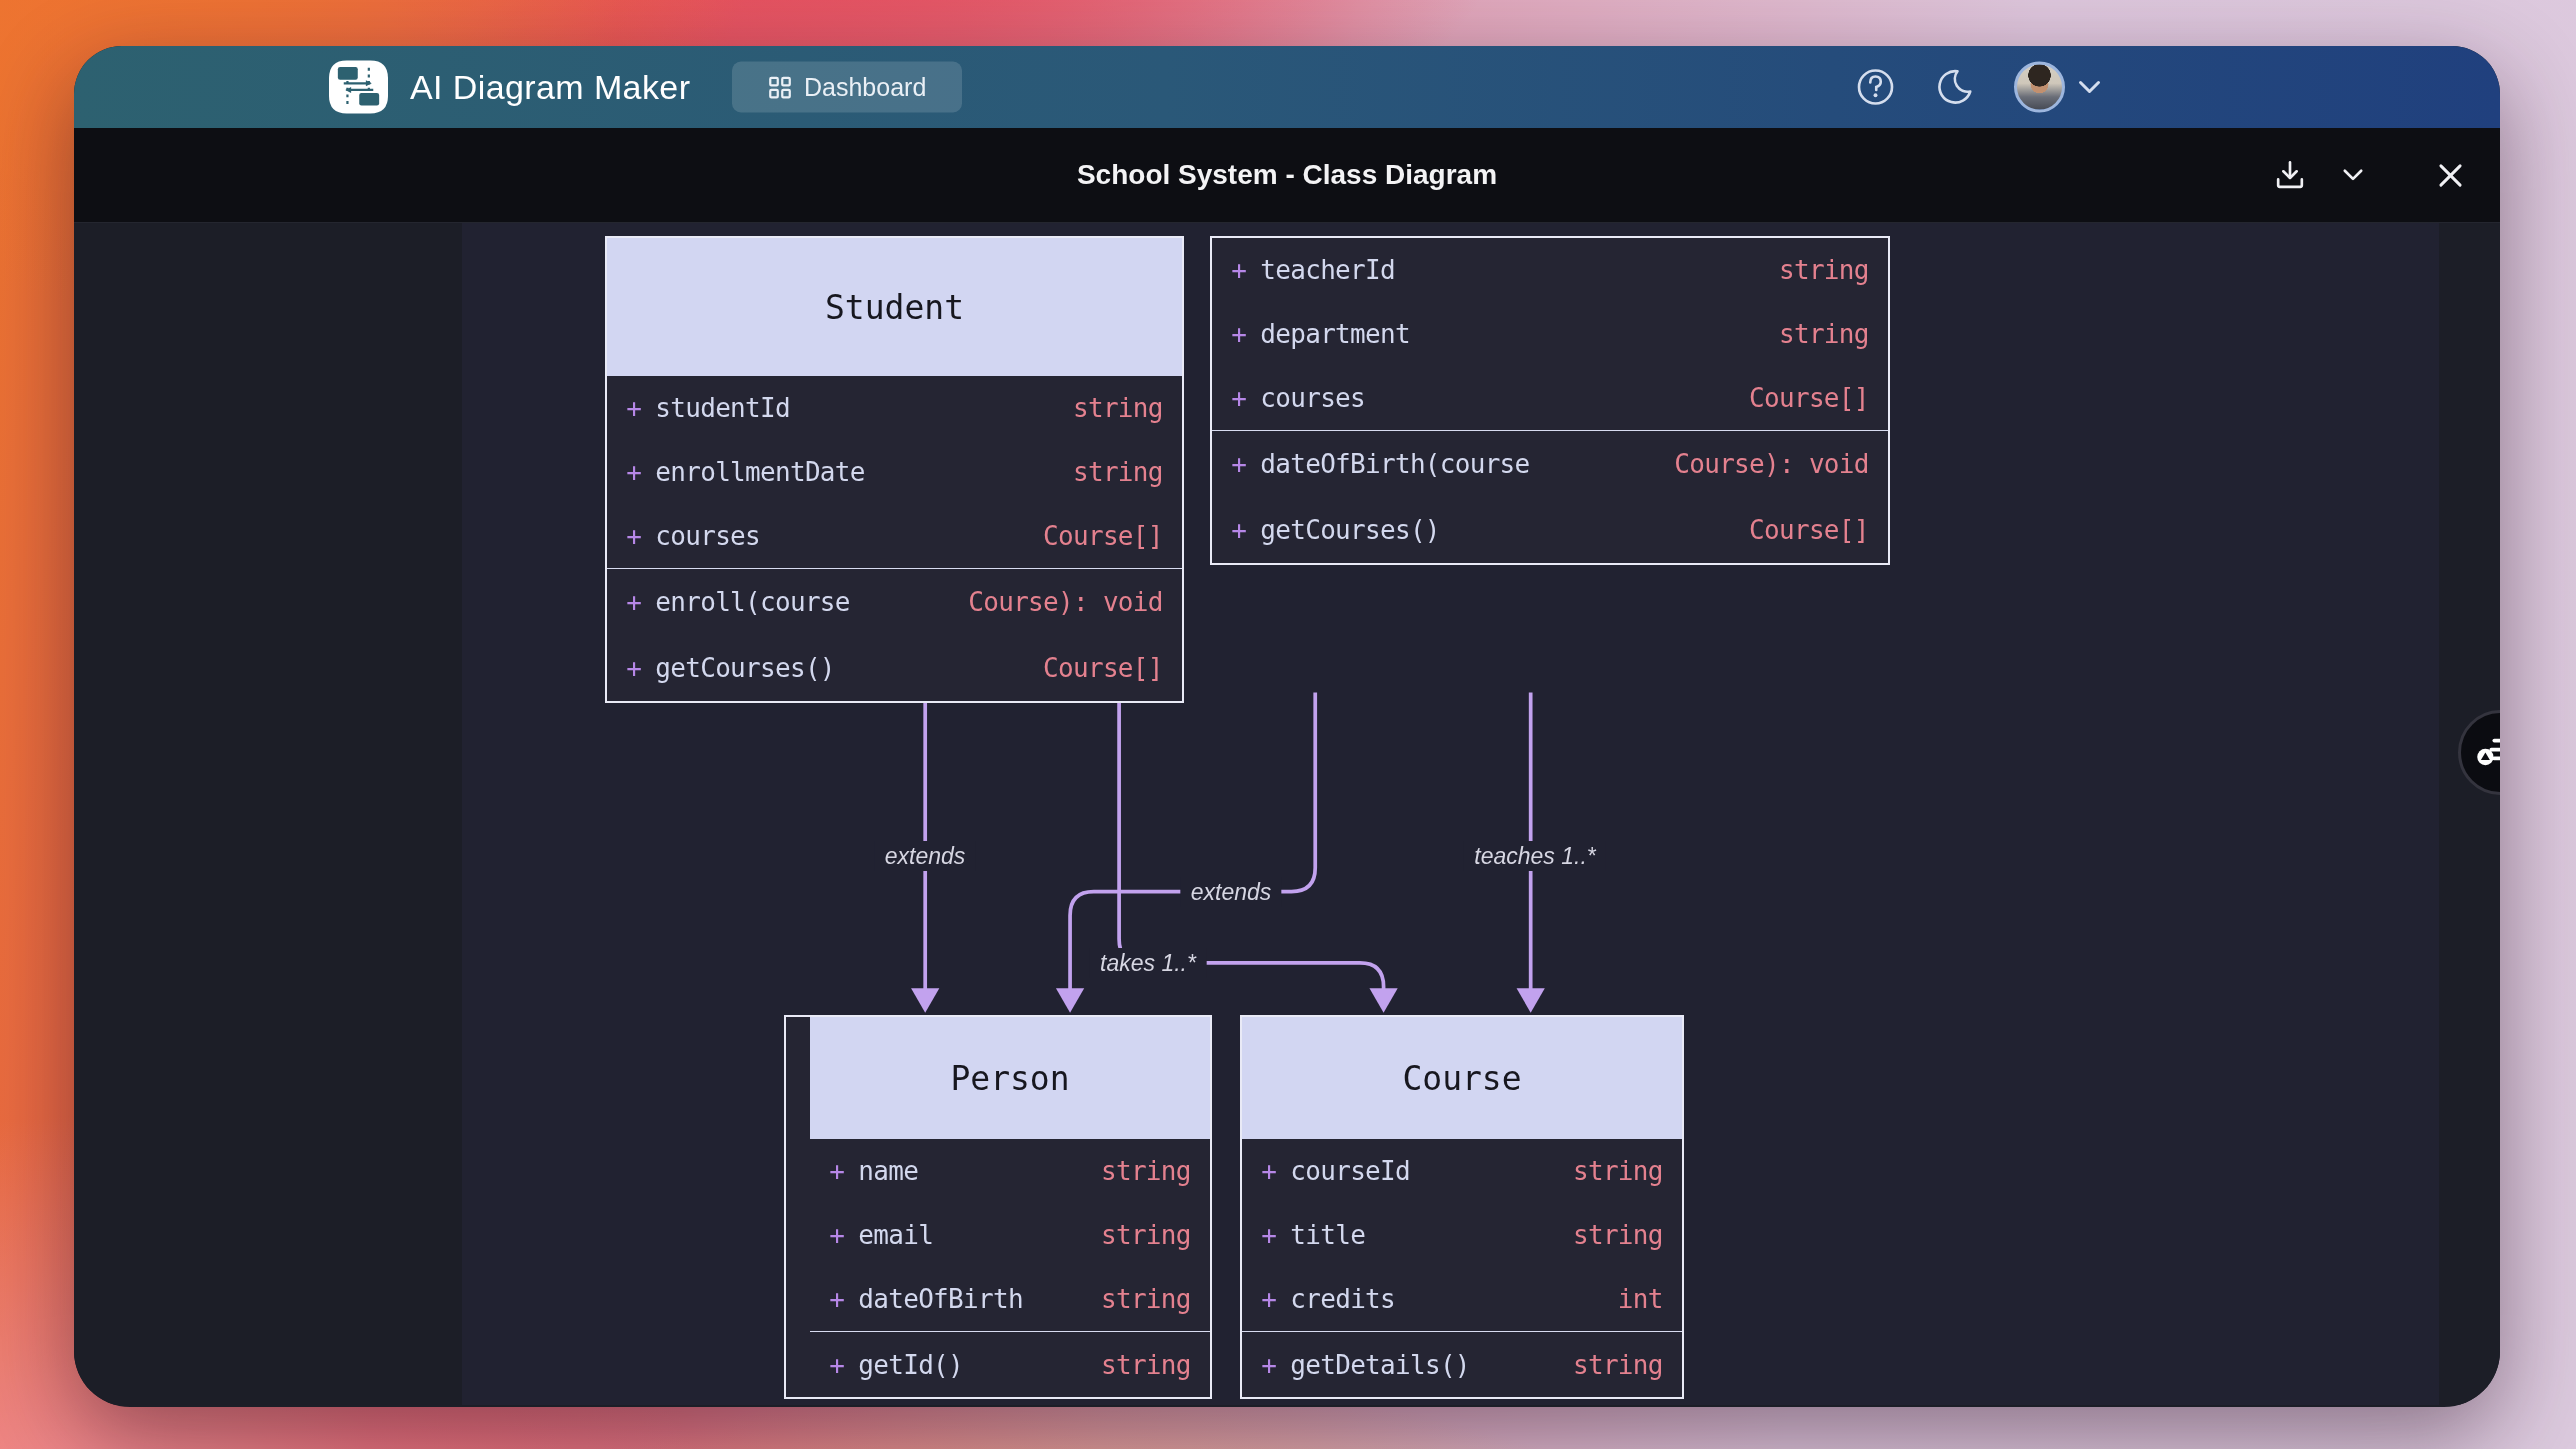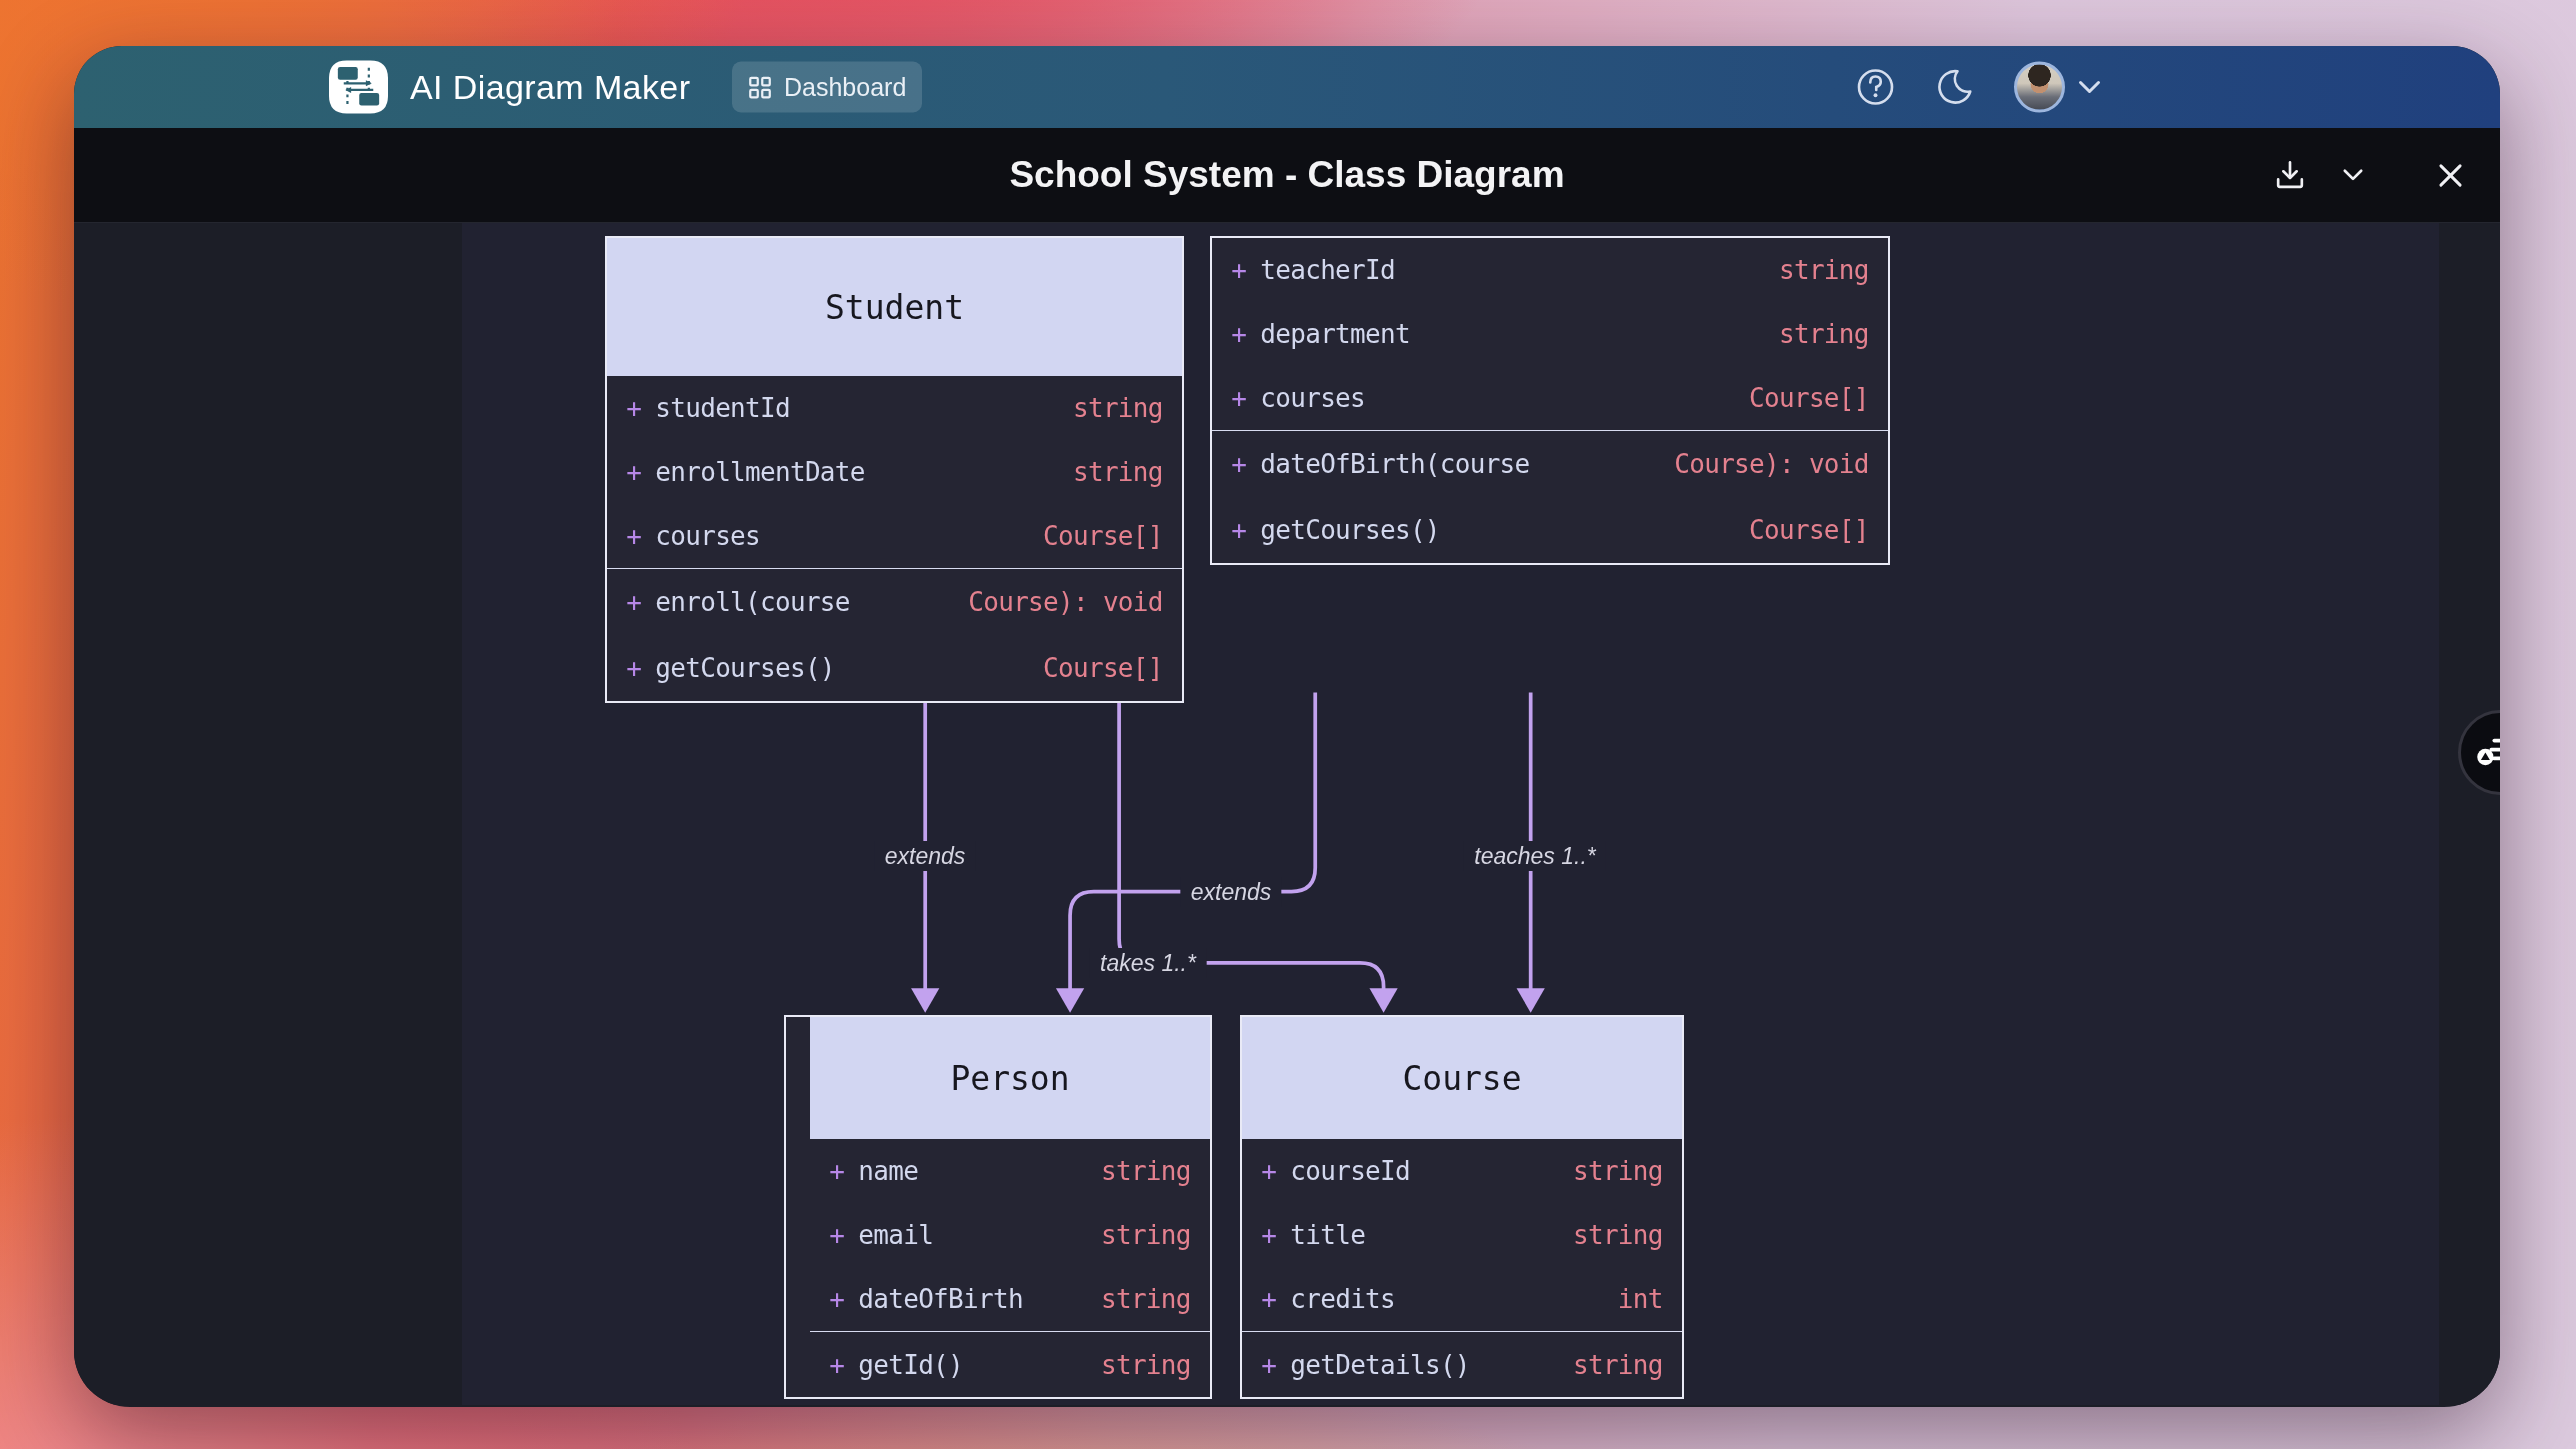--- a/index.html
+++ b/index.html
@@ -24,21 +24,21 @@
 
   
   .app-header {
     position:relative; height:82px;
     background:linear-gradient(90deg, #2d6170 0%, #2a5878 45%, #20407e 100%);
   }
   .app-header .abs { position:absolute; top:50%; transform:translateY(-50%); }
   .brand-icon { left:255px; width:59px; height:54px; }
   .brand-title { left:336px; font-size:34px; font-weight:normal; color:#ffffff; letter-spacing:0.4px; white-space:nowrap; }
   .dashboard-btn {
-    left:658px; height:51px; padding:0 16px; display:flex; align-items:center; gap:12px;
+    left:658px; height:51px; padding:0 36px; display:flex; align-items:center; gap:12px;
     background:rgba(255,255,255,.14); border:none; border-radius:9px;
     color:#eaf0f6; font-size:25px; font-family:"Liberation Sans",sans-serif; cursor:pointer;
   }
   .hdr-icon-btn { background:none; border:none; cursor:pointer; line-height:0; }
   .help-btn   { left:1782px; }
   .theme-btn  { left:1861px; }
   .avatar-btn { left:1940px; }
   .caret-btn  { left:2002px; }
   .avatar {
     width:51px; height:51px; border-radius:50%; border:3px solid #9db6de; overflow:hidden;
@@ -48,21 +48,21 @@
       linear-gradient(180deg, #d4cec2 0%, #cfc7ba 42%, #6a6e78 72%, #474b55 100%);
   }
 
   
   .title-bar {
     position:relative; height:95px; background:#0d0e13;
     border-bottom:1.5px solid #24262f;
   }
   .diagram-title {
     position:absolute; left:50%; top:50%; transform:translate(-50%,-50%);
-    font-size:37px; font-weight:bold; color:#f3f3f5; white-space:nowrap;
+    font-size:28px; font-weight:bold; color:#f3f3f5; white-space:nowrap;
   }
   .tb-actions { position:absolute; right:30px; top:0; height:100%; display:flex; align-items:center; gap:25px; }
   .tb-btn { background:none; border:none; cursor:pointer; line-height:0; padding:4.5px; }
   .close-gap { margin-left:36px; }
 
   
   .canvas { position:relative; width:100%; height:1182px; background:#1c1e27; overflow:hidden; }
   .diagram-layer { position:absolute; left:388px; top:0; right:61px; bottom:0; background:#212231; }
   .edges-svg { position:absolute; left:0; top:0; width:2426px; height:1182px; }
 

